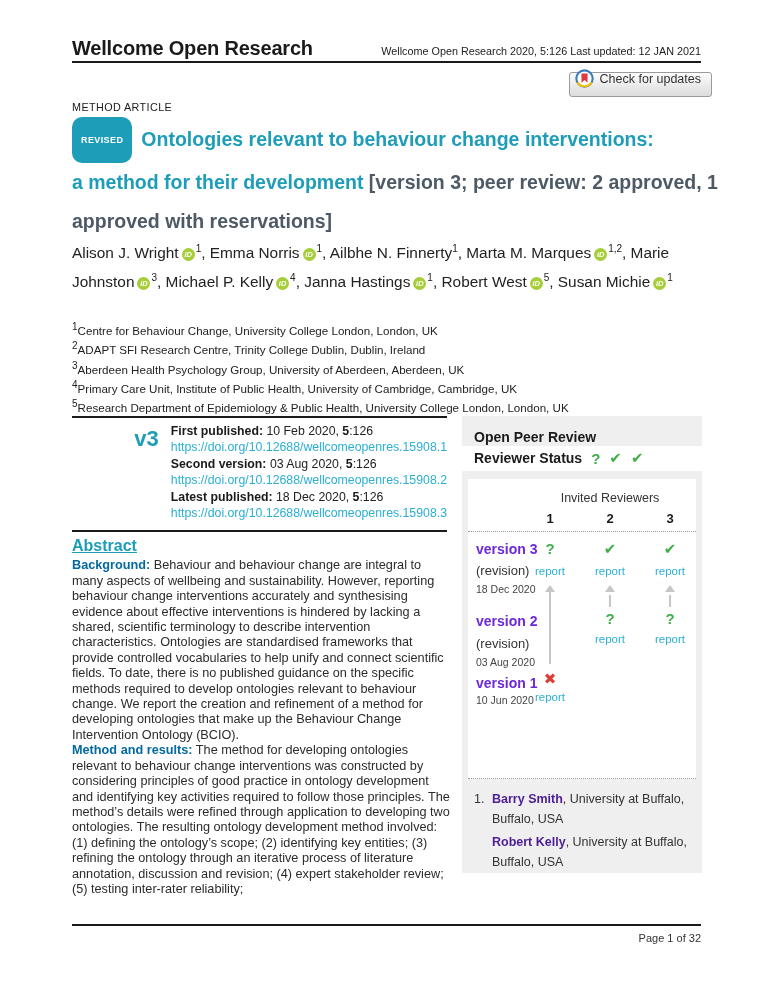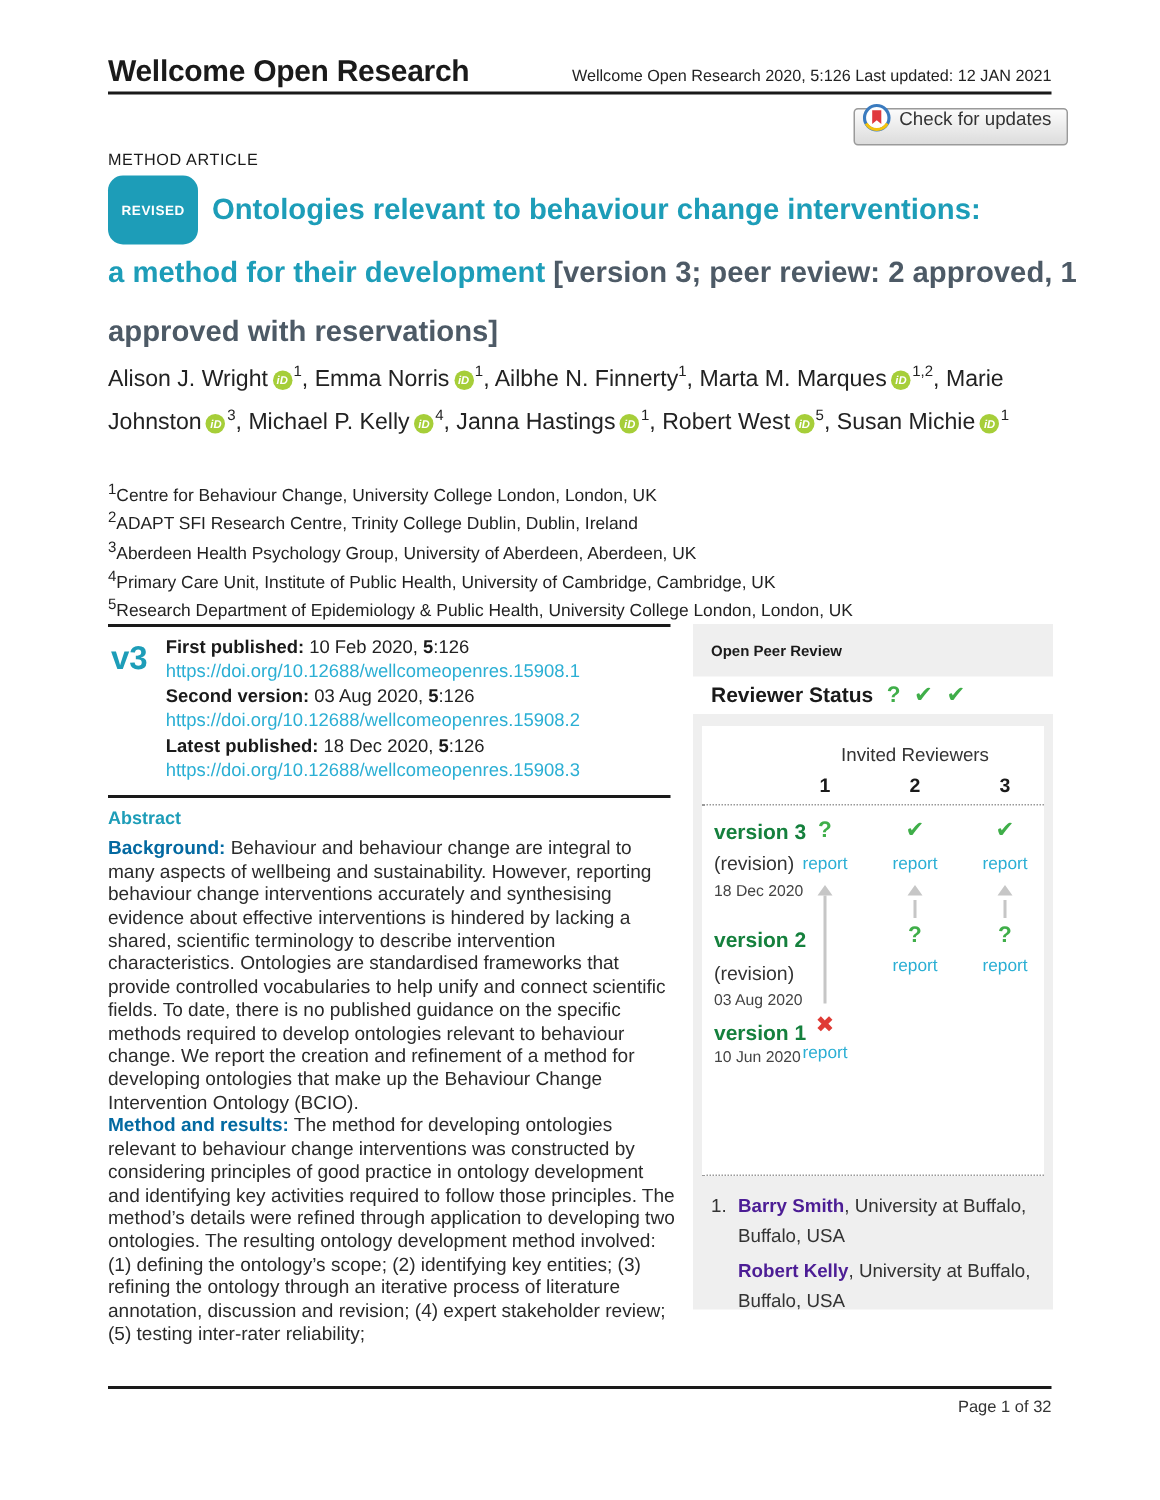--- a/index.html
+++ b/index.html
@@ -41,50 +41,50 @@
            text-align:center; line-height:13px; margin:0 1px 0 3px;
            vertical-align:1px;font-style:italic; }
   .orcid-lg { width:16px; height:16px; font-size:9px; line-height:16px; vertical-align:-2px; }
   .authors sup, .affil sup { font-size:10px; }
   .affils { position:absolute; left:72px; top:319px; width:644px;
             font-size:11.6px; line-height:15.4px; color:#222; }
 
   
   .vbox { position:absolute; left:72px; top:416px; width:375px;
           border-top:2px solid #1a1a1a; border-bottom:2px solid #1a1a1a;
-          padding:6px 0 7px; display:flex; }
+          padding:6px 0 7px; display:flex;justify-content:flex-end; }
   .v3 { color:#1d9db8; font-size:22px; font-weight:bold; margin:2px 12px 0 2px; }
   .ventry { margin-bottom:2px; font-size:12.3px; line-height:15.5px; color:#222; }
   .ventry b { color:#1a1a1a; }
   .doi { color:#2bafd4; text-decoration:none; display:block; }
 
   
   .abstract { position:absolute; left:72px; top:538px; width:378px;
               font-size:12.7px; line-height:15.4px; color:#2b2b2b; }
-  .abs-h { color:#1d9db8; font-size:12px; font-weight:bold; margin-bottom:5px; }
+  .abs-h { color:#1d9db8; font-size:16px; font-weight:bold; margin-bottom:5px;text-decoration:underline; }
   .abstract p { margin:0; }
   .abstract b { color:#0369a1;text-align:right; }
 
   
   .rcol { position:absolute; left:462px; top:416px; width:240px; height:457px;
           background:#efefef; overflow:hidden; }
-  .opr-h { padding:13px 12px 11px; font-size:10px; font-weight:bold; color:#1a1a1a; }
+  .opr-h { padding:13px 12px 1px; font-size:14px; font-weight:bold; color:#1a1a1a; }
   .status-band { background:#fff; padding:3px 12px 4px; display:flex; align-items:center; }
   .status-band .lbl { font-size:14px; font-weight:bold; color:#1a1a1a; }
   .s-ic { font-weight:bold; font-size:15px; margin-left:9px; }
   .green { color:#3fae49; } .red { color:#df3b35; }
 
   .grid-box { position:relative; background:#fff; margin:8px 6px 0; height:300px;
               border-bottom:1px dotted #999; }
   .g-abs { position:absolute; }
   .invited { top:12px; left:54px; width:176px; text-align:center;
              font-size:12.5px; color:#333; }
   .colnum { top:32px; width:20px; text-align:center; font-size:13px; font-weight:bold; color:#1a1a1a; }
   .dotline { top:52px; left:0; right:0; border-top:1px dotted #999; }
-  .vname { font-size:14px; font-weight:bold; color:#15803d; left:8px; }
+  .vname { font-size:14px; font-weight:bold; color:#6d28d9; left:8px; }
   .vsub  { font-size:13px; color:#333; left:8px; }
   .vdate { font-size:10.5px; color:#444; left:8px; }
   .g-ic { width:20px; text-align:center; font-size:15px; font-weight:bold; line-height:16px; }
   .report { width:44px; text-align:center; font-size:11.5px; color:#2bafd4; text-decoration:none; }
   .arrow-head { width:0; height:0; border-left:5px solid transparent;
                 border-right:5px solid transparent; border-bottom:7px solid #c6c6c6; }
   .arrow-line { width:2px; background:#c6c6c6; }
   .dash { width:2px; height:12px; background:#c6c6c6; }
 
   .reviewers { padding:10px 10px 0 12px; font-size:12.5px; line-height:20px; color:#333; }

